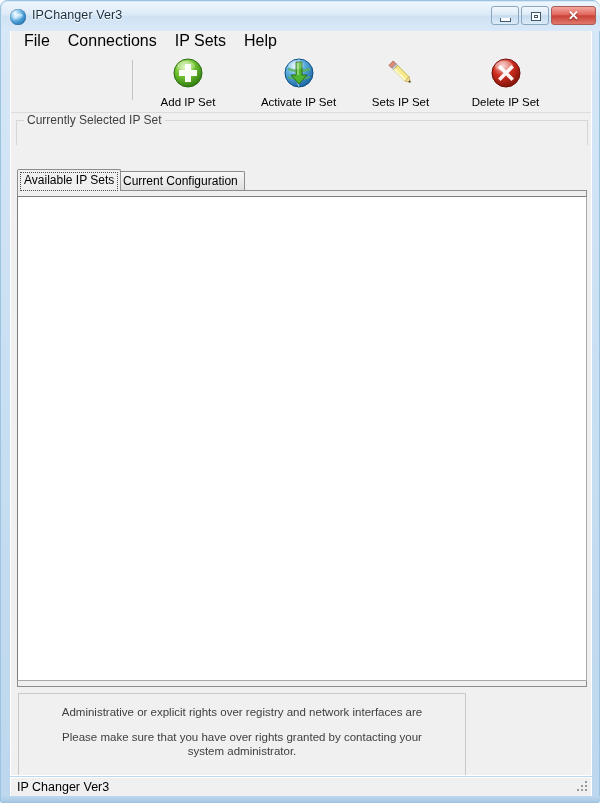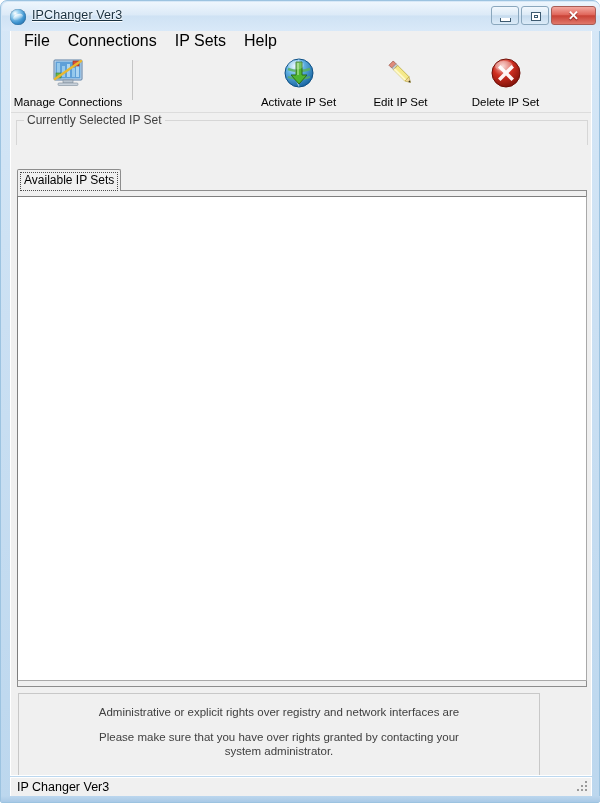--- a/index.html
+++ b/index.html
@@ -56,21 +56,20 @@
     transform: rotate(-20deg);
   }
   .title-text {
     position: absolute;
     left: 30px; top: 6px;
     font-size: 12.5px;
     color: #19303f;
     letter-spacing: 0.1px;
     text-shadow: 0 1px 0 rgba(255,255,255,0.9), 0 0 3px rgba(255,255,255,0.8);
     white-space: nowrap;
-    text-decoration: underline;
   }
 
   .win-btns {
     position: absolute;
     right: 4px; top: 4px;
     display: flex;
     gap: 2px;
   }
   .win-btn {
     width: 28px; height: 19px;
@@ -273,21 +272,21 @@
     background: #ffffff;
     border: 1px solid #7e7e7e;
     border-right-color: #a9a9a9;
     border-bottom-color: #a9a9a9;
   }
 
   
   .infopanel {
     position: absolute;
     left: 7px; top: 662px;
-    width: 522px;
+    width: 448px;
     height: 104px;
     box-sizing: border-box;
     background: #f0f0f0;
     border: 1px solid #c8c8c8;
     padding-top: 11px;
     text-align: center;
   }
   .info-line {
     font-size: 11.5px;
     color: #404040;
@@ -362,40 +361,38 @@
 
     <div class="menubar">
       <div class="menu-item">File</div>
       <div class="menu-item">Connections</div>
       <div class="menu-item">IP Sets</div>
       <div class="menu-item">Help</div>
     </div>
 
     <div class="toolbar">
 
-      <div class="tool-btn" style="left:0px; width:114px;">
+
+      <div class="tool-sep" style="left:121px;"></div>
+
+      <div class="tool-btn" style="left:132px; width:90px;">
         <svg class="tool-icon" viewBox="0 0 32 32">
-          <rect x="2" y="3" width="28" height="20" rx="1" fill="#cfe0ef" stroke="#5b7fa5" stroke-width="1"></rect>
-          <rect x="3.5" y="4.5" width="25" height="17" fill="#5fa0d8"></rect>
-          <rect x="5" y="6" width="3" height="14" fill="#9fd0f0" opacity="0.85"></rect>
-          <rect x="10" y="9" width="3" height="11" fill="#9fd0f0" opacity="0.85"></rect>
-          <rect x="15" y="7" width="3" height="13" fill="#bfe2f8" opacity="0.8"></rect>
-          <rect x="20" y="11" width="3" height="9" fill="#9fd0f0" opacity="0.85"></rect>
-          <rect x="24" y="6" width="3" height="14" fill="#bfe2f8" opacity="0.8"></rect>
-          <rect x="21" y="4" width="6" height="5" fill="#d94d3a" stroke="#8f2c20" stroke-width="0.6"></rect>
-          <rect x="4" y="16" width="5" height="5" fill="#6ab84b" stroke="#3f7a2c" stroke-width="0.6"></rect>
-          <line x1="3" y1="22" x2="29" y2="4" stroke="#e8b832" stroke-width="2.4" stroke-linecap="round"></line>
-          <rect x="11" y="23" width="10" height="3" fill="#b8c4cf" stroke="#7c8b99" stroke-width="0.6"></rect>
-          <rect x="6" y="26" width="20" height="2.5" rx="1" fill="#c8d2dc" stroke="#7c8b99" stroke-width="0.6"></rect>
+          <defs>
+            <radialGradient id="gAdd" cx="38%" cy="28%" r="75%">
+              <stop offset="0%" stop-color="#d6f3ab"></stop>
+              <stop offset="45%" stop-color="#74c431"></stop>
+              <stop offset="100%" stop-color="#2d7a11"></stop>
+            </radialGradient>
+          </defs>
+          <circle cx="16" cy="16" r="14" fill="url(#gAdd)" stroke="#2c6d12" stroke-width="1"></circle>
+          <path d="M13 7 h6 v6 h6 v6 h-6 v6 h-6 v-6 h-6 v-6 h6 z" fill="#ffffff" opacity="0.95"></path>
+          <ellipse cx="14" cy="9" rx="9" ry="5" fill="#ffffff" opacity="0.28"></ellipse>
         </svg>
-        <div class="tool-label">Manage Connections</div>
-      </div>
-
-      <div class="tool-sep" style="left:121px;"></div>
-
+        <div class="tool-label">Add IP Set</div>
+      </div>
 
       <div class="tool-btn" style="left:230px; width:115px;">
         <svg class="tool-icon" viewBox="0 0 32 32">
           <defs>
             <radialGradient id="gGlobe" cx="36%" cy="26%" r="78%">
               <stop offset="0%" stop-color="#e7f6ff"></stop>
               <stop offset="40%" stop-color="#63b3e4"></stop>
               <stop offset="100%" stop-color="#15629f"></stop>
             </radialGradient>
           </defs>
@@ -414,21 +411,21 @@
         <svg class="tool-icon" viewBox="0 0 32 32">
           <g transform="rotate(-45 16 16)">
             <rect x="13" y="2" width="6" height="4" fill="#e08b7a" stroke="#9c5346" stroke-width="0.7"></rect>
             <rect x="13" y="6" width="6" height="2.4" fill="#c9c9c9" stroke="#8c8c8c" stroke-width="0.6"></rect>
             <rect x="13" y="8.4" width="6" height="16" fill="#f5e98a" stroke="#b8a63a" stroke-width="0.7"></rect>
             <rect x="13" y="8.4" width="2.2" height="16" fill="#fdf8c8"></rect>
             <path d="M13 24.4 h6 l-3 5 z" fill="#f0d79a" stroke="#b8a63a" stroke-width="0.6"></path>
             <path d="M14.7 27.4 l1.3 2.1 l1.3 -2.1 z" fill="#38312a"></path>
           </g>
         </svg>
-        <div class="tool-label">Edit IP Set</div>
+        <div class="tool-label">Sets IP Set</div>
       </div>
 
       <div class="tool-btn" style="left:442px; width:105px;">
         <svg class="tool-icon" viewBox="0 0 32 32">
           <defs>
             <radialGradient id="gDel" cx="38%" cy="26%" r="78%">
               <stop offset="0%" stop-color="#f7c9c4"></stop>
               <stop offset="45%" stop-color="#cf2e20"></stop>
               <stop offset="100%" stop-color="#7e1209"></stop>
             </radialGradient>
@@ -445,20 +442,23 @@
     <div class="groupbox">
       <div class="gb-border"></div>
       <div class="gb-title">Currently Selected IP Set</div>
     </div>
 
     <div class="tabstrip">
       <div class="tab active" style="left:0px;">
         <span>Available IP Sets</span>
         <span class="focus-ring"></span>
       </div>
+      <div class="tab" style="left:99px;">
+        <span>Current Configuration</span>
+      </div>
     </div>
 
     <div class="tab-body"></div>
 
     <div class="listbox"></div>
 
     <div class="infopanel">
       <div class="info-line">Administrative or explicit rights over registry and network interfaces are</div>
       <div class="info-gap"></div>
       <div class="info-line">Please make sure that you have over rights granted by contacting your</div>

